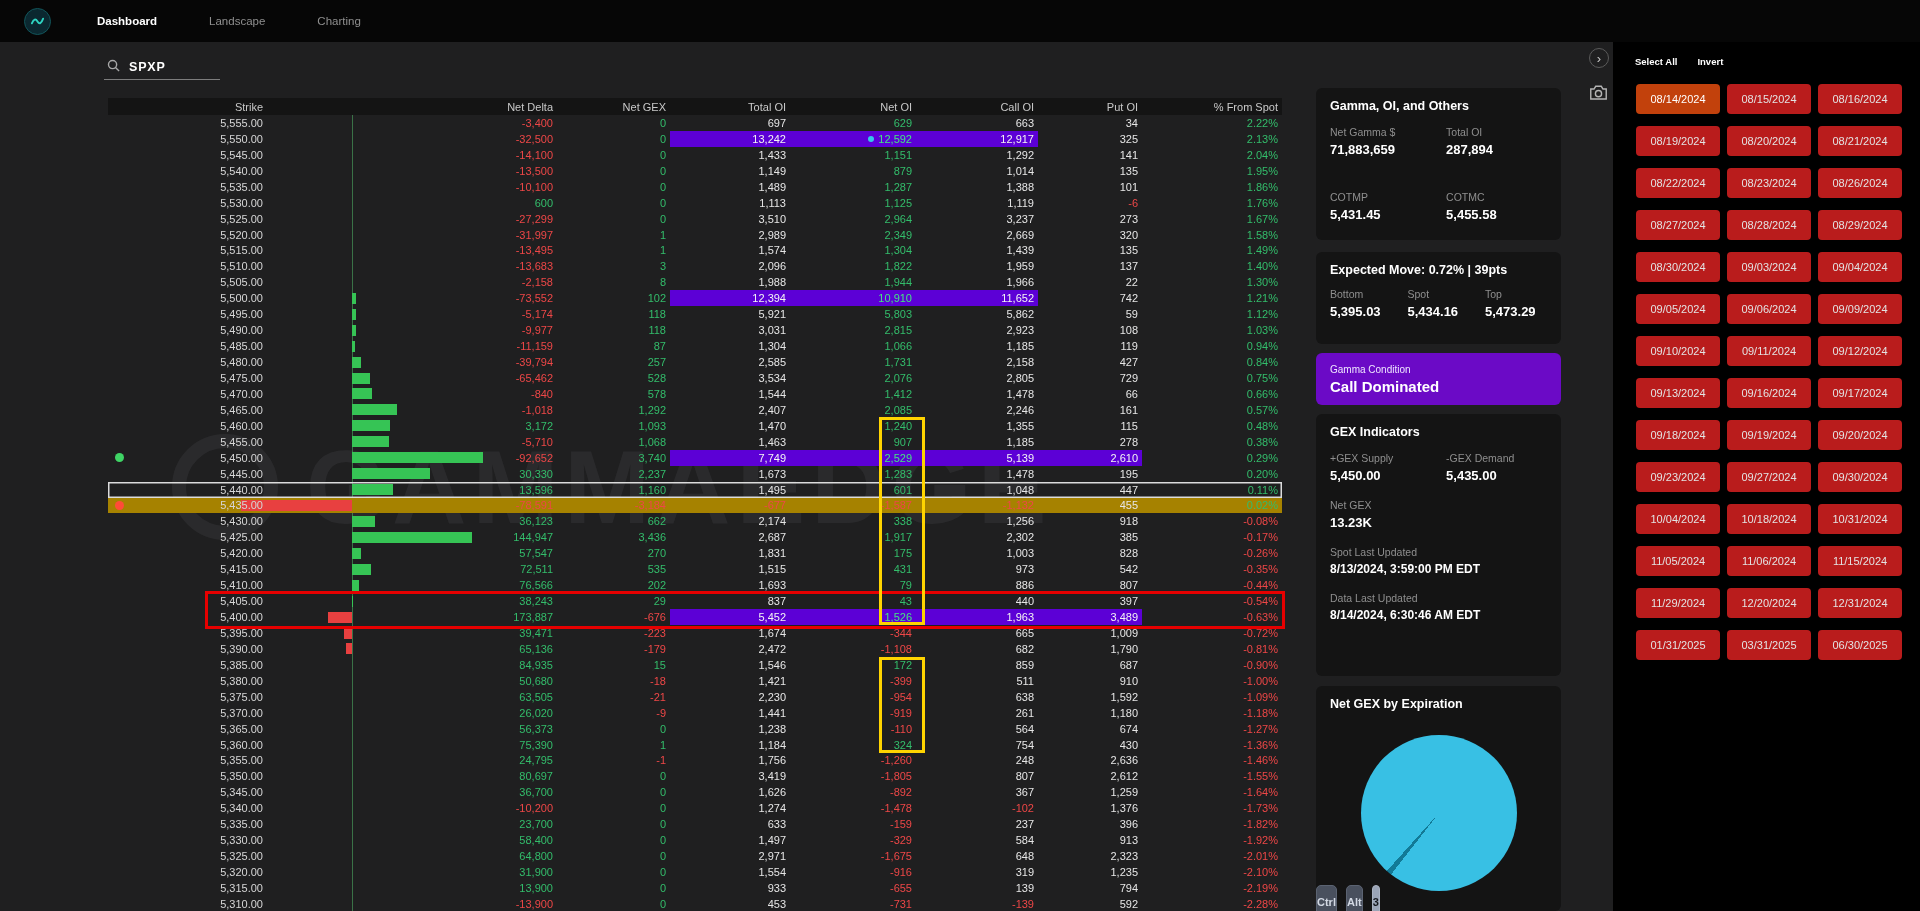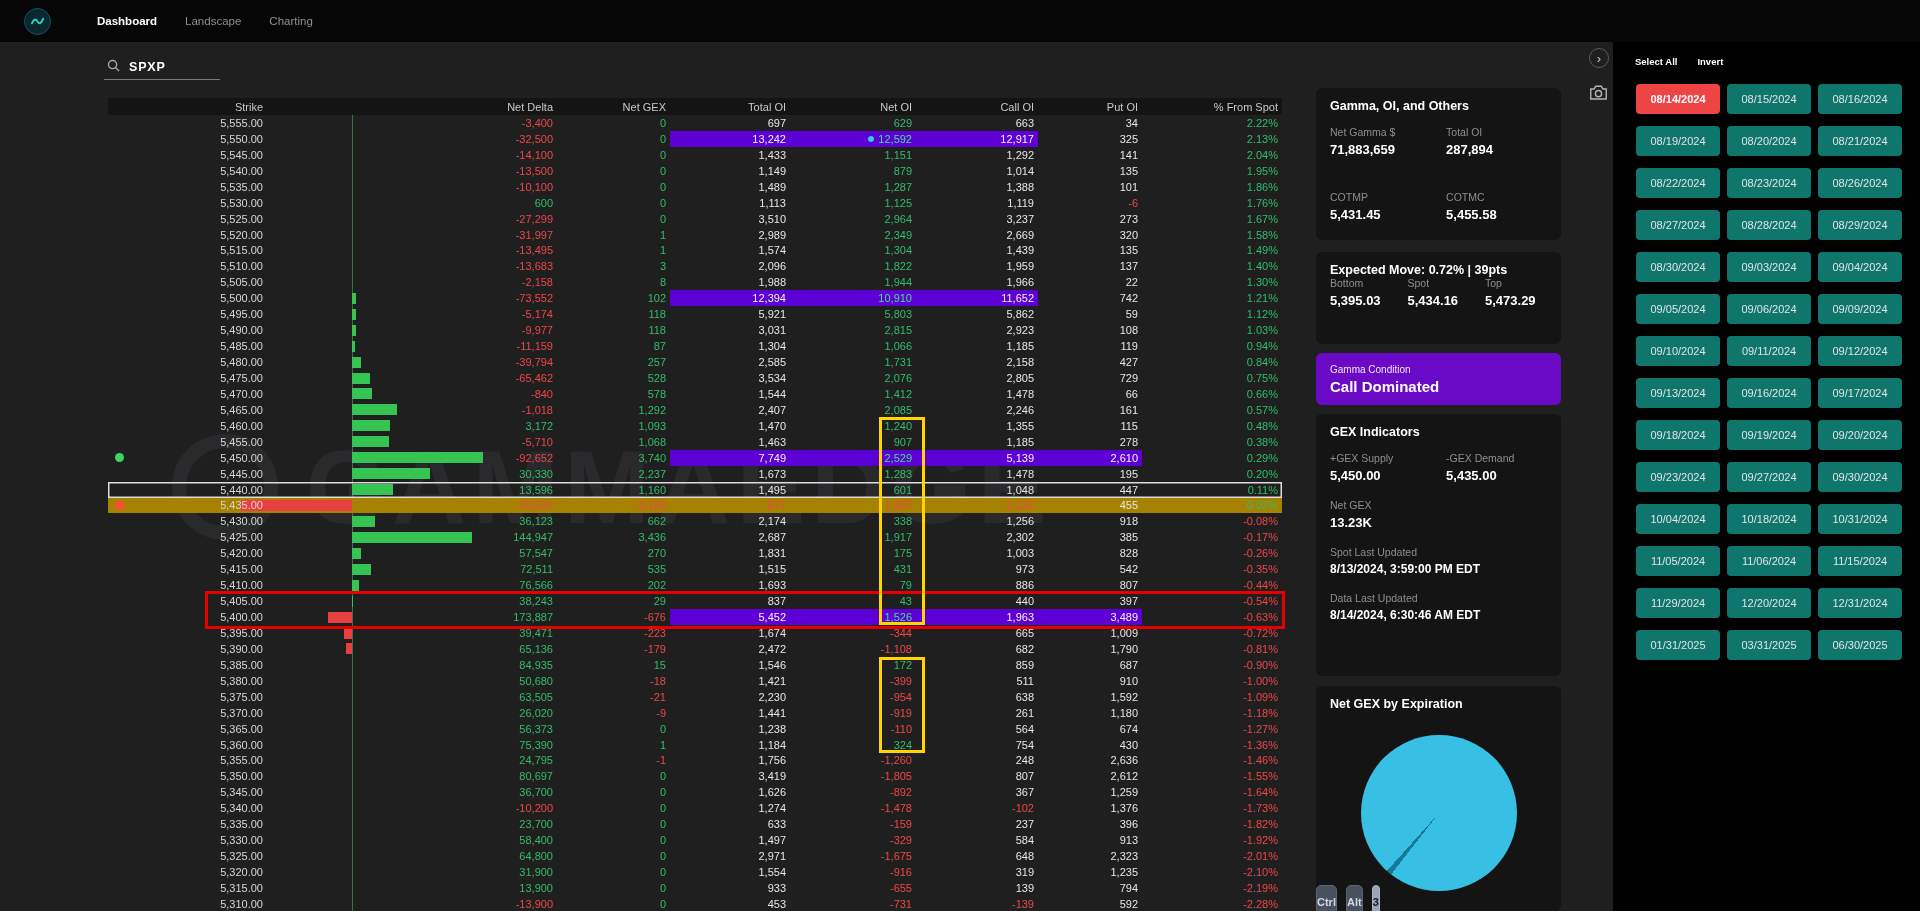--- a/index.html
+++ b/index.html
@@ -5,21 +5,21 @@
   *{box-sizing:border-box}
   html,body{margin:0;padding:0}
   body{width:1920px;height:911px;background:#000;overflow:hidden;position:relative;
        font-family:"Liberation Sans",sans-serif;color:#ddd}
 
   
   .topbar{position:absolute;left:0;top:0;width:1920px;height:42px;background:#060606;
           display:flex;align-items:center;z-index:20}
   .logo{width:27px;height:27px;border-radius:50%;margin-left:24px;background:#0b2830;
         border:1px solid #11555a;display:flex;align-items:center;justify-content:center;flex:0 0 auto}
-  .tabs{display:flex;gap:28px;margin-left:46px}
+  .tabs{display:flex;gap:52px;margin-left:46px}
   .tab{font-size:11.5px;color:#8f8f8f;cursor:pointer}
   .tab.active{color:#fff;font-weight:700}
 
   
   .main{position:absolute;left:0;top:42px;width:1613px;height:869px;background:#1f1f20}
 
   .search{position:absolute;left:104px;top:12px;width:116px;height:26px;border-bottom:1px solid #7d7d7d;
           display:flex;align-items:center;gap:9px;padding:0 3px}
   .sval{font-size:12.5px;color:#fff;font-weight:700;letter-spacing:.8px}
 
@@ -68,21 +68,21 @@
 
   
   .card{position:absolute;left:1316px;width:245px;background:#141414;border-radius:6px;padding:11px 14px}
   .card1{top:46px;height:152px}
   .card2{top:210px;height:92px}
   .card3{top:311px;height:52px;background:#6b0ac6}
   .card4{top:372px;height:262px}
   .card5{top:644px;height:225px;overflow:hidden}
   .card-title{font-size:12.5px;font-weight:700;color:#fff}
   .grid2{display:grid;grid-template-columns:1.15fr 1fr;row-gap:34px;margin-top:13px}
-  .grid3{display:grid;grid-template-columns:1fr 1fr .8fr;}
+  .grid3{display:grid;grid-template-columns:1fr 1fr .8fr;margin-top:11px}
   .lbl{font-size:10.5px;color:#8f8f8f}
   .val{font-size:13px;color:#fff;font-weight:600;margin-top:4px}
   .val.small{font-size:12px}
   .mt16{margin-top:16px}
   .gc-label{font-size:10px;color:#efe6ff}
   .gc-value{font-size:15px;font-weight:700;color:#fff;margin-top:3px}
   .pie{width:156px;height:156px;border-radius:50%;margin:24px auto 0;
        background:conic-gradient(from 218deg,#127a96 0deg 4deg,#38c0e4 4deg 360deg)}
 
   .chev{position:absolute;left:1589px;top:6px;width:20px;height:20px;border:1.5px solid #5a5a5a;
@@ -91,23 +91,23 @@
   .cam{position:absolute;left:1589px;top:42px;width:20px;height:20px;cursor:pointer}
 
   
   .fpanel{position:absolute;left:1613px;top:0;width:307px;height:911px;background:#000;z-index:10}
   .fp-title{position:absolute;left:22px;top:14px;font-size:11.5px;color:#fff}
   .fp-title b{font-weight:700}
   .fp-links{position:absolute;left:22px;top:56px;display:flex;gap:20px}
   .fp-link{font-size:9.5px;color:#fff;font-weight:700;cursor:pointer}
   .dates{position:absolute;left:23px;top:84px;display:grid;grid-template-columns:repeat(3,84px);
          column-gap:7px;row-gap:12px}
-  .date{height:30px;background:#0f766e;border-radius:4px;display:flex;align-items:center;
+  .date{height:30px;background:#b91c1c;border-radius:4px;display:flex;align-items:center;
         justify-content:center;font-size:11px;color:#e3e3e3;cursor:pointer}
-  .date.selected{background:#ef4444;color:#fff;font-weight:700}
+  .date.selected{background:#c2410c;color:#fff;font-weight:400}
 
   
   .keys{position:absolute;left:1316px;top:885px;display:flex;gap:9px;z-index:30}
   .key{height:34px;padding:0 0;border-radius:5px;background:#49505e;color:#d3d9e4;font-size:11px;
        font-weight:700;display:flex;align-items:center;border:1px solid #5b6372}
   .key.light{background:#9aa4b6;color:#15181d;border-color:#aab3c2}
 </style>
 </head>
 <body>
 

